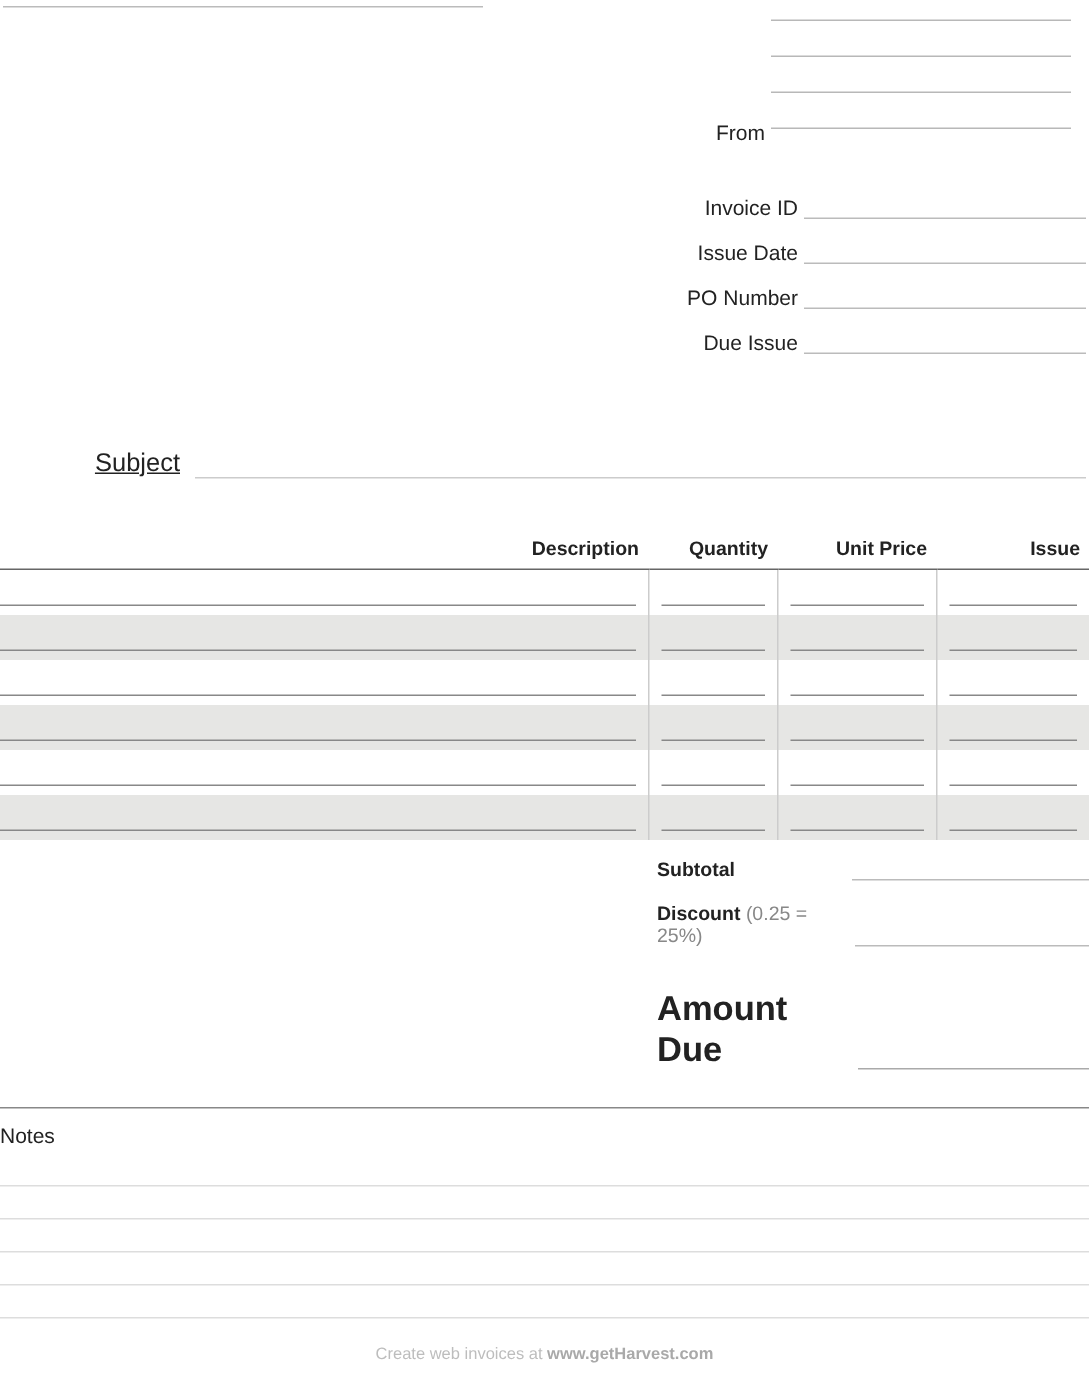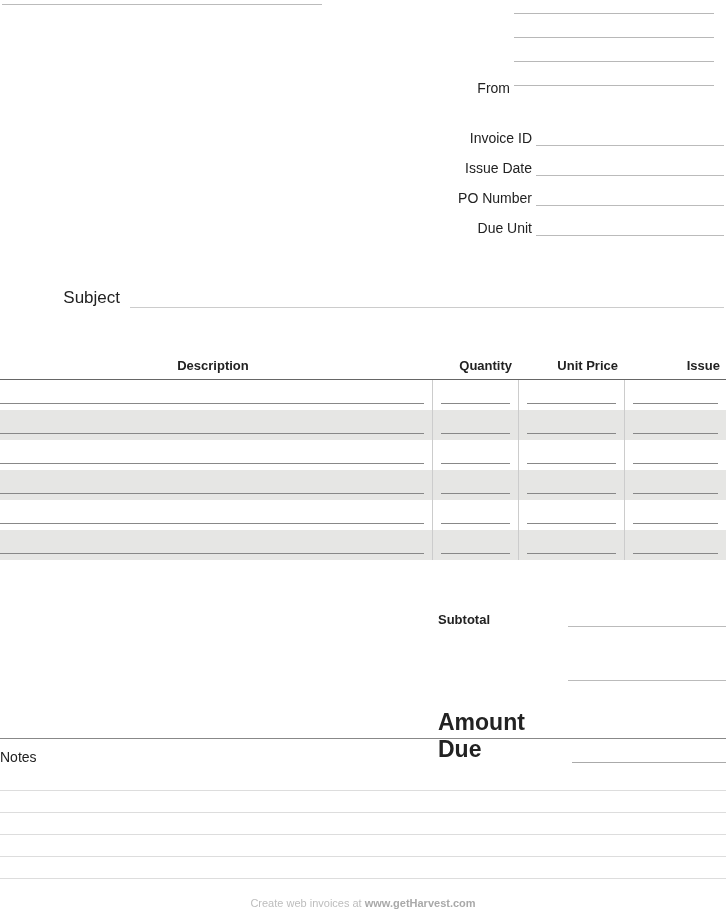--- a/index.html
+++ b/index.html
@@ -25,38 +25,38 @@
   .invfor-lines { display: inline-block; vertical-align: top; width: 220px; margin-left: 8px; }
   .invfor-lines .ul { width: 220px; }
 
   
   .meta-block { position: absolute; left: 438px; top: 130px; width: 286px; }
   .meta-row { display: flex; align-items: flex-end; margin-bottom: 14px; }
   .meta-label { width: 94px; text-align: right; font-size: 14px; margin-right: 4px; }
   .meta-line { flex: 1; border-bottom: 1px solid #bbb; height: 14px; }
 
   
-  .subject-block { position: absolute; left: 2px; top: 288px; width: 722px; display: flex; align-items: flex-end; }
+  .subject-block { position: absolute; left: 2px; top: 299px; width: 722px; display: flex; align-items: flex-end; text-decoration: underline; }
   .subject-label { width: 118px; text-align: right; font-size: 17px; margin-right: 10px; }
   .subject-line { flex: 1; border-bottom: 1px solid #ccc; height: 16px; }
 
   
   .items { position: absolute; left: 0; top: 350px; width: 726px; border-collapse: collapse; }
   .items th { font-size: 13px; font-weight: bold; padding: 8px 6px 6px 6px; border-bottom: 1px solid #666; text-align: right; }
-  .items th:first-child { text-align: center; padding-left: 0; }
+  .items th:first-child { text-align: right; padding-left: 0; }
   .items td { padding: 0; border-left: 1px solid #ccc; height: 30px; vertical-align: bottom; }
   .items td:first-child { border-left: none; }
   .items tbody tr.alt td { background: #e6e6e4; }
   .items .cell-ul { margin: 0 8px 6px 8px; border-bottom: 1px solid #888; height: 1px; }
   .items td:first-child .cell-ul { margin-left: 0; }
   .col-desc { width: 432px; } .col-qty { width: 86px; } .col-price { width: 106px; } .col-amt { width: 102px; }
 
   
   .totals { position: absolute; left: 438px; top: 572px; width: 288px; }
-  .totals-row { display: flex; align-items: flex-end; margin-bottom: 14px; margin-top: 40px; }
+  .totals-row { display: flex; align-items: flex-end; margin-bottom: 14px; }
   .totals-label { font-size: 13px; }
   .totals-label b { font-weight: bold; }
   .totals-label .hint { color: #888; font-weight: normal; }
   .totals-line { margin-left: auto; width: 158px; border-bottom: 1px solid #bbb; height: 14px; }
   .amount-due-row { display: flex; align-items: flex-end; margin-top: 28px; }
   .amount-due-label { font-size: 23px; font-weight: bold; }
   .amount-due-line { margin-left: auto; width: 158px; border-bottom: 1px solid #aaa; height: 18px; }
 
   
   .notes-block { position: absolute; left: 0; top: 738px; width: 726px; }
@@ -93,21 +93,21 @@
     </div>
     <div class="meta-row">
       <div class="meta-label">Issue Date</div>
       <div class="meta-line"></div>
     </div>
     <div class="meta-row">
       <div class="meta-label">PO Number</div>
       <div class="meta-line"></div>
     </div>
     <div class="meta-row">
-      <div class="meta-label">Due Unit</div>
+      <div class="meta-label">Due Issue</div>
       <div class="meta-line"></div>
     </div>
   </div>
 
   <div class="subject-block">
     <div class="subject-label">Subject</div>
     <div class="subject-line"></div>
   </div>
 
   <table class="items">
@@ -212,20 +212,24 @@
         </tr>
     </tbody>
   </table>
 
   <div class="totals">
     <div class="totals-row">
       <div class="totals-label"><b>Subtotal</b></div>
       <div class="totals-line"></div>
     </div>
     <div class="totals-row">
+      <div class="totals-label">
+        <b>Discount</b>
+        <span class="hint">(0.25 = 25%)</span>
+      </div>
       <div class="totals-line"></div>
     </div>
     <div class="amount-due-row">
       <div class="amount-due-label">Amount Due</div>
       <div class="amount-due-line"></div>
     </div>
   </div>
 
   <div class="notes-block">
     <div class="notes-hr"></div>

